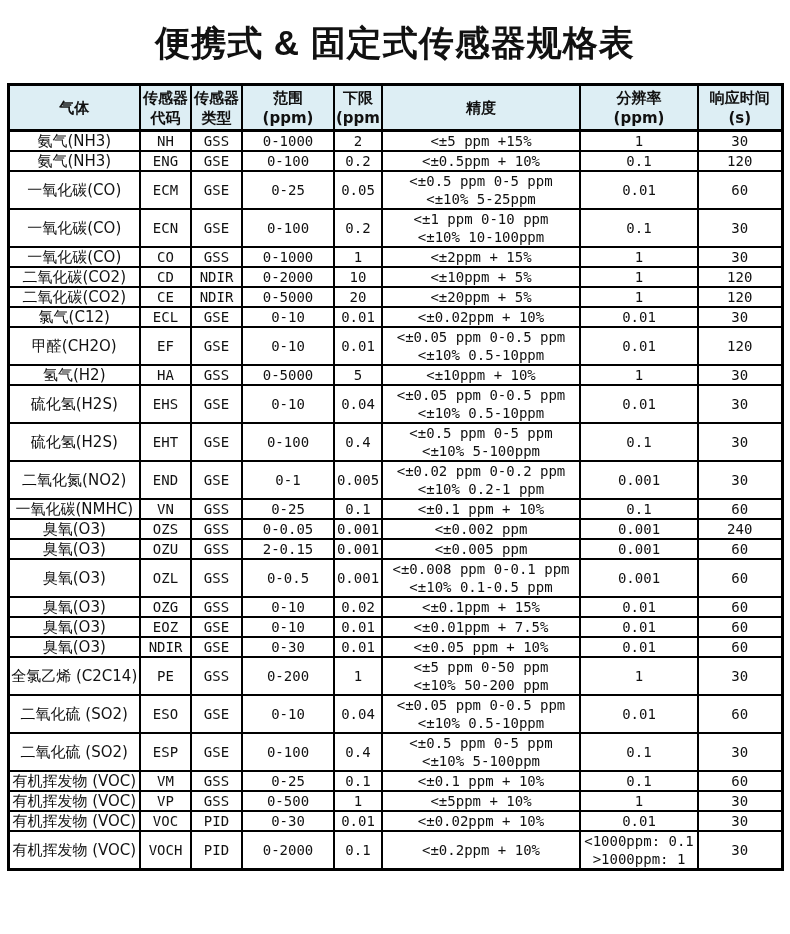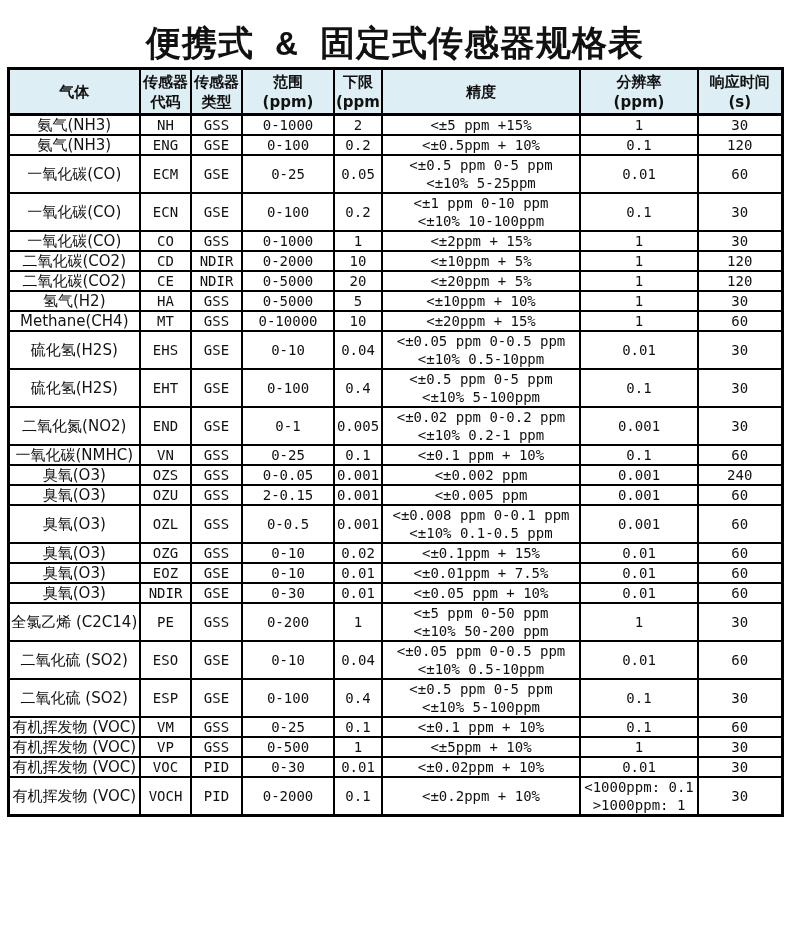--- a/index.html
+++ b/index.html
@@ -14,22 +14,22 @@
     height: 934px;
     background: #ffffff;
     padding-top: 20px;
   }
   .title {
     text-align: center;
     font-size: 35px;
     font-weight: bold;
     letter-spacing: 1px;
     color: #111111;
-    margin-bottom: 0;
-    font-family: Liberation Mono, monospace;
+    margin-bottom: 16px;
+    font-family: Liberation Sans, sans-serif;
   }
   table.spec {
     border-collapse: collapse;
     table-layout: fixed;
     margin: 0 auto;
     width: 774px;
     border: 3px solid #000000;
   }
   table.spec th, table.spec td {
     border: 2px solid #000000;
@@ -171,38 +171,49 @@
           <td class="gas-cell">二氧化碳(CO2)</td>
           <td>CE</td>
           <td>NDIR</td>
           <td>0-5000</td>
           <td>20</td>
           <td>&lt;±20ppm + 5%</td>
           <td>1</td>
           <td>120</td>
         </tr>
         <tr>
+          <td class="gas-cell">氯气(C12)</td>
+          <td>ECL</td>
+          <td>GSE</td>
+          <td>0-10</td>
+          <td>0.01</td>
+          <td>&lt;±0.02ppm + 10%</td>
+          <td>0.01</td>
+          <td>30</td>
+        </tr>
+        <tr>
+          <td class="gas-cell">甲醛(CH2O)</td>
+          <td>EF</td>
+          <td>GSE</td>
+          <td>0-10</td>
+          <td>0.01</td>
+          <td>&lt;±0.05 ppm 0-0.5 ppm
+&lt;±10% 0.5-10ppm</td>
+          <td>0.01</td>
+          <td>120</td>
+        </tr>
+        <tr>
           <td class="gas-cell">氢气(H2)</td>
           <td>HA</td>
           <td>GSS</td>
           <td>0-5000</td>
           <td>5</td>
           <td>&lt;±10ppm + 10%</td>
           <td>1</td>
           <td>30</td>
-        </tr>
-        <tr>
-          <td class="gas-cell">Methane(CH4)</td>
-          <td>MT</td>
-          <td>GSS</td>
-          <td>0-10000</td>
-          <td>10</td>
-          <td>&lt;±20ppm + 15%</td>
-          <td>1</td>
-          <td>60</td>
         </tr>
         <tr>
           <td class="gas-cell">硫化氢(H2S)</td>
           <td>EHS</td>
           <td>GSE</td>
           <td>0-10</td>
           <td>0.04</td>
           <td>&lt;±0.05 ppm 0-0.5 ppm
 &lt;±10% 0.5-10ppm</td>
           <td>0.01</td>

